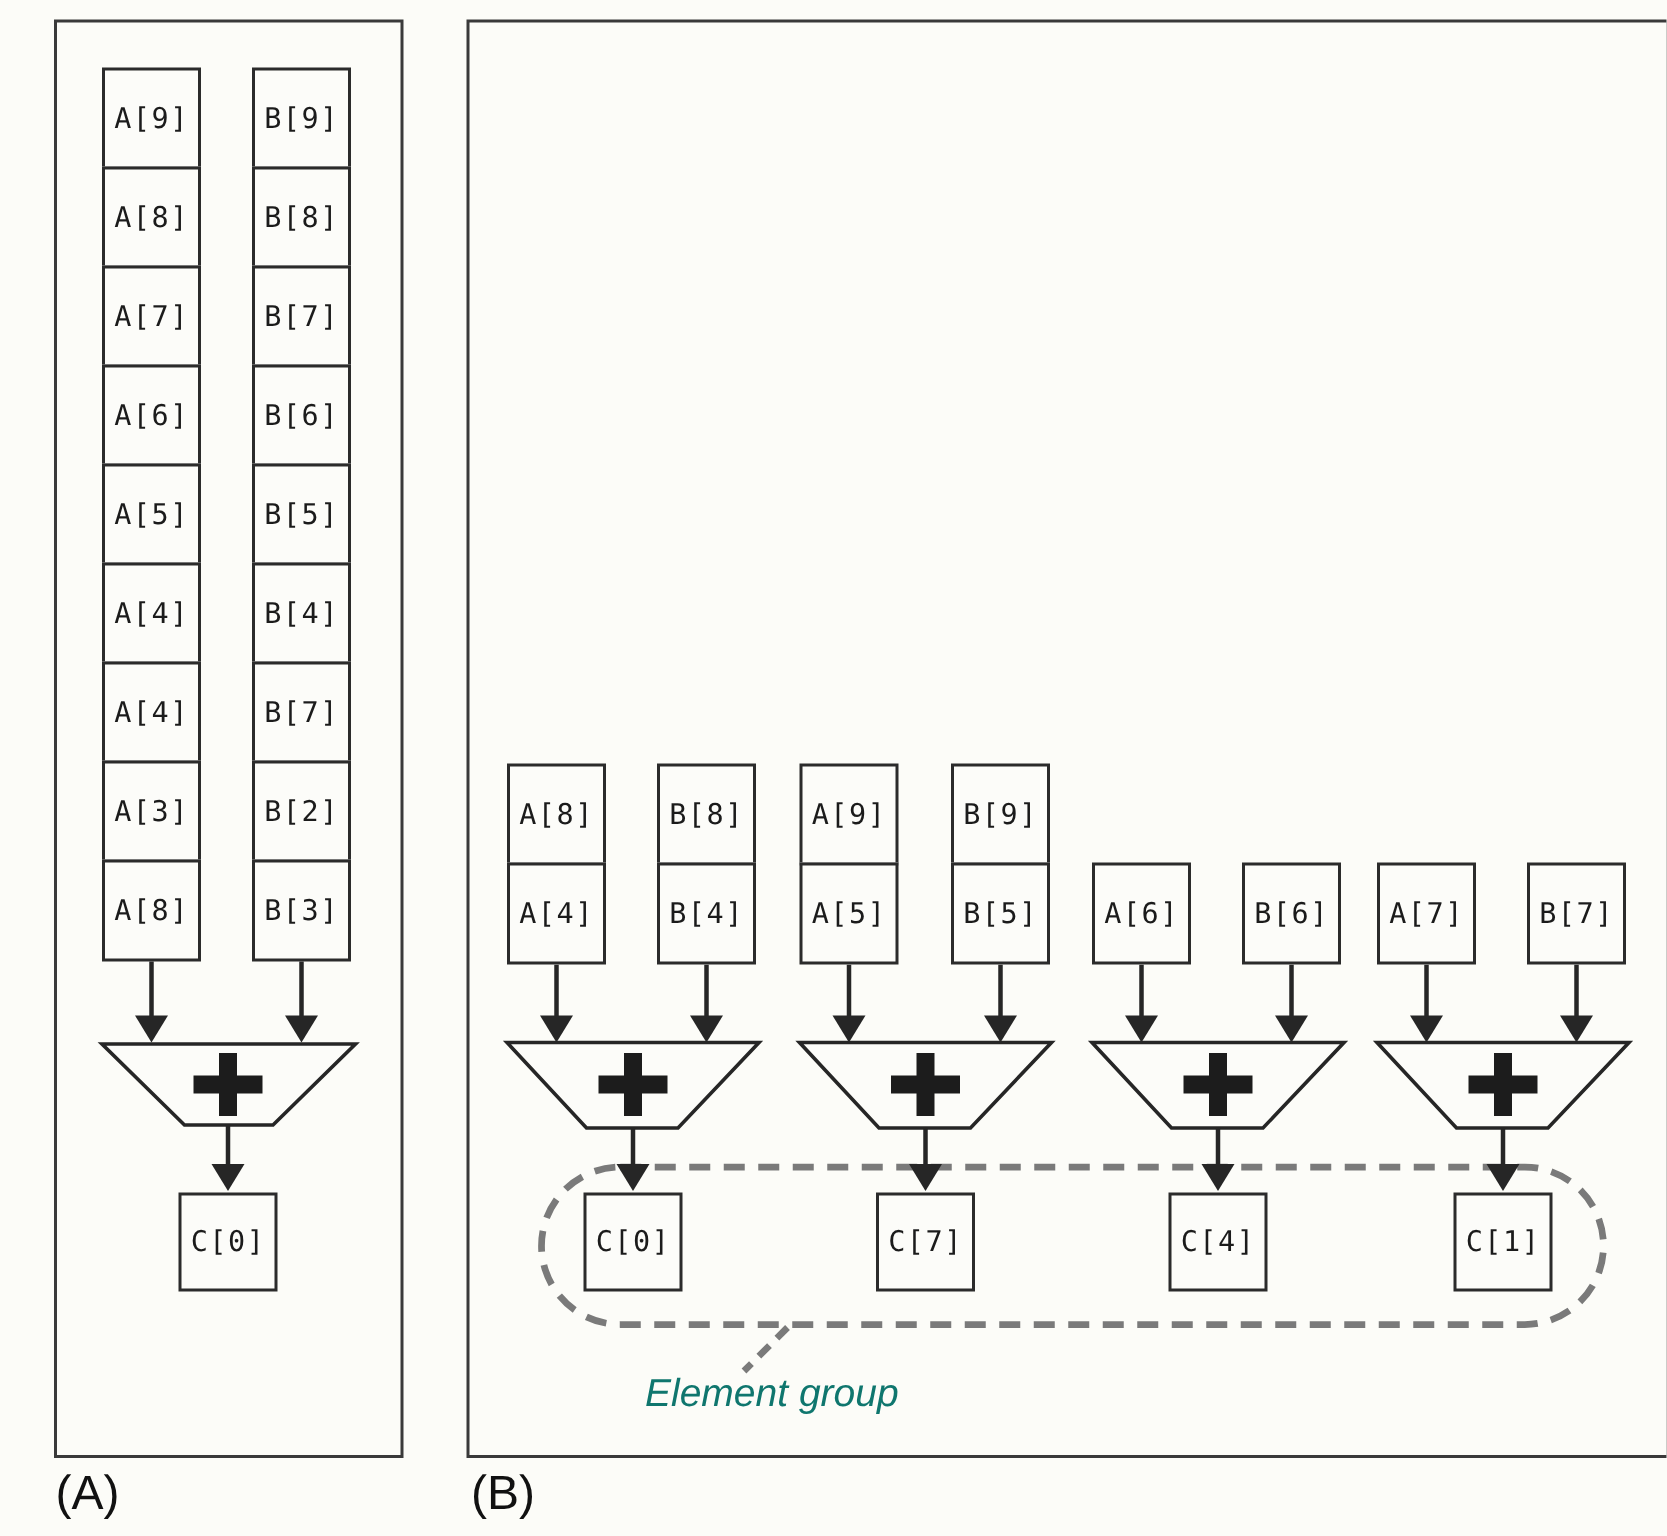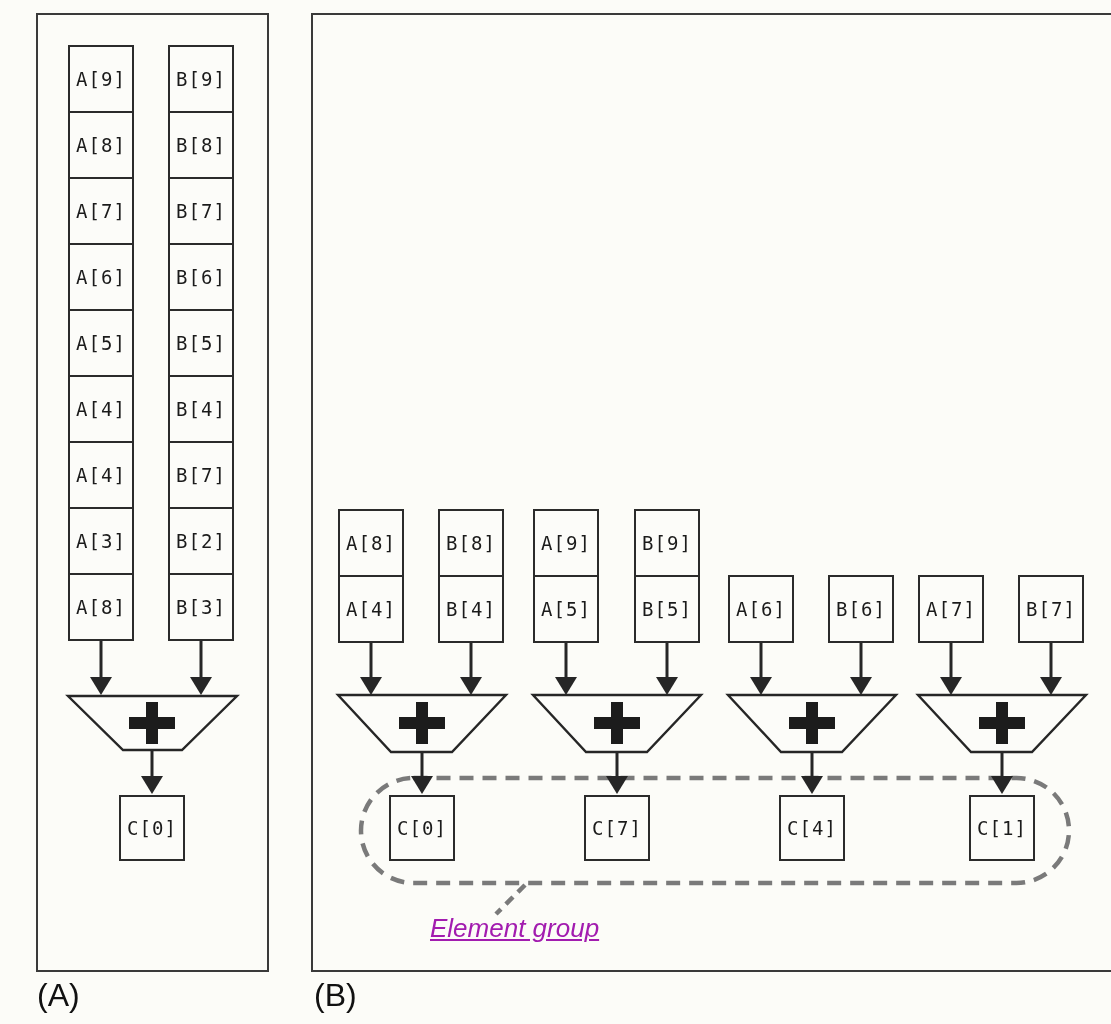--- a/index.html
+++ b/index.html
@@ -27,24 +27,23 @@
     font-size:19px; letter-spacing:1px; color:#1b1b1b;
     z-index:3;
   }
   .cell.out { height:66px; }
   .panel-label {
     position:absolute; font-size:32px; color:#111;
     font-family:"Liberation Sans", sans-serif;
     z-index:3;
   }
   .callout-label {
-    position:absolute; font-style:italic; font-size:26px; color:#a21caf;
+    position:absolute; font-style:italic; font-size:26px; color:#0f766e;
     font-family:"Liberation Sans", sans-serif;
     z-index:3;
-    text-decoration:underline;
   }
 </style>
 </head>
 <body>
 
 <div class="canvas">
 
   <div class="panel" style="left:20px; top:13px; width:233px; height:959px;"></div>
   <div class="panel" style="left:295px; top:13px; width:802px; height:959px;"></div>
 

